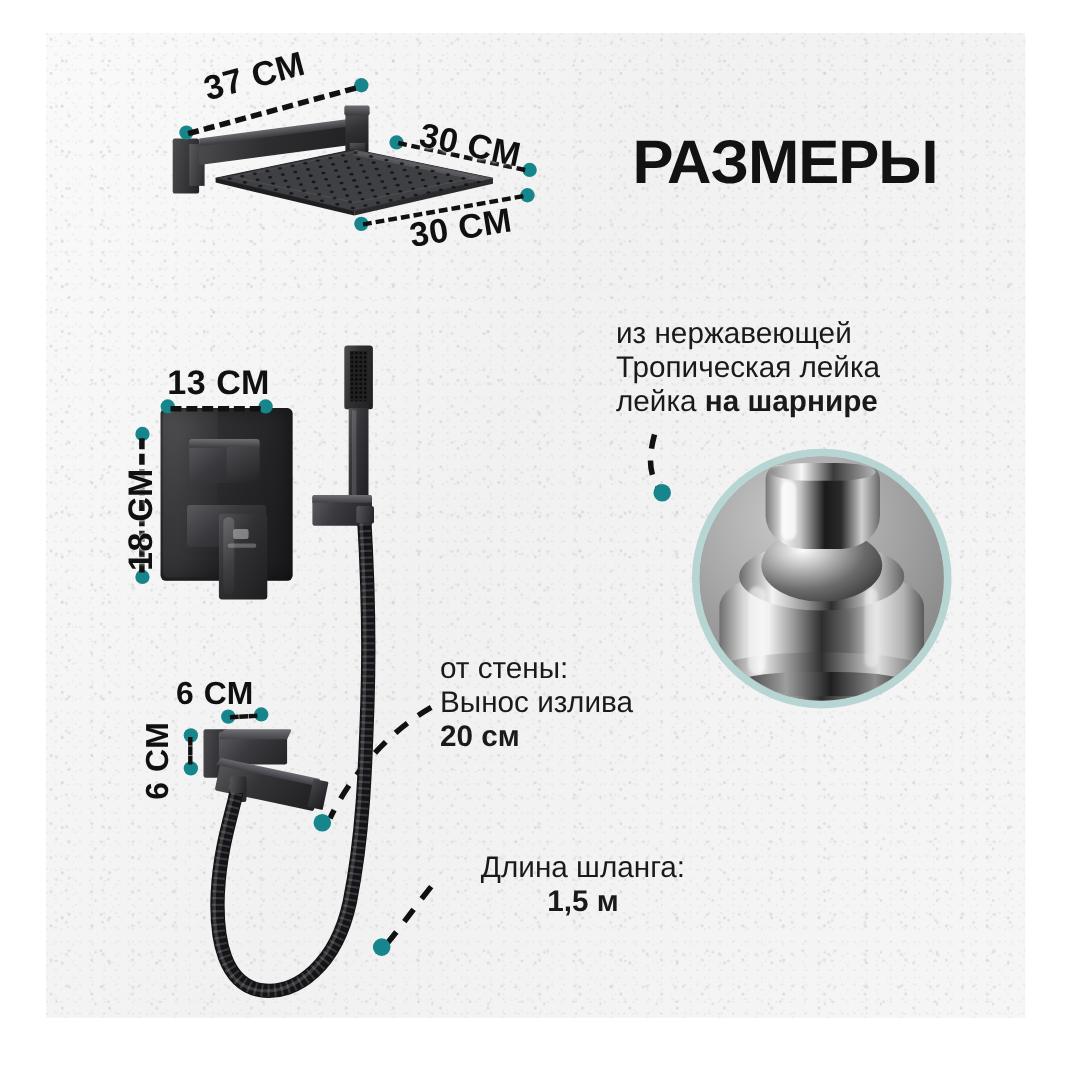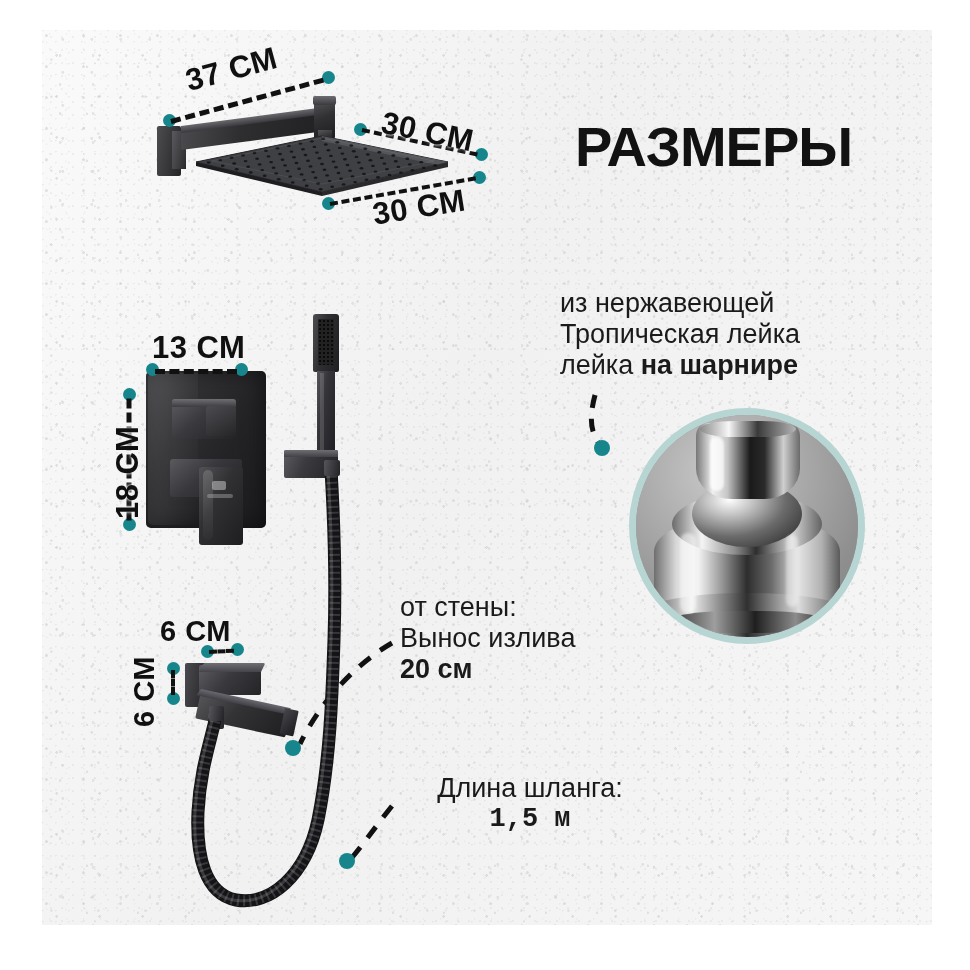--- a/index.html
+++ b/index.html
@@ -85,21 +85,21 @@
   </div>
 
   <div class="abs body-txt" style="left:400px;top:592px;width:250px;">
     <div>от стены:</div>
     <div>Вынос излива</div>
     <div style="font-weight:bold;">20 см</div>
   </div>
 
   <div class="abs body-txt" style="left:400px;top:773px;width:260px;text-align:center;">
     <div>Длина шланга:</div>
-    <div style="font-weight:bold;font-family:Liberation Mono, monospace;">1,5 м</div>
+    <div style="font-weight:bold;">1,5 м</div>
   </div>
 
   <div id="photo" style="left:629px;top:408px;width:222px;height:222px;">
     <div class="chr" style="inset:0;background:radial-gradient(circle at 38% 26%,#c9c9c9,#8f8f8f 70%,#7d7d7d 100%);"></div>
 
     <div class="chr" style="left:18px;top:100px;width:186px;height:122px;
          background:linear-gradient(90deg,#6e6e6e 0%,#d9d9d9 12%,#f2f2f2 24%,#9b9b9b 36%,#2d2d2d 50%,#6a6a6a 63%,#e2e2e2 78%,#b2b2b2 90%,#5a5a5a 100%);
          border-radius:48% 48% 26% 26% / 30% 30% 14% 14%;"></div>
     <div class="chr" style="left:12px;top:178px;width:198px;height:40px;
          background:linear-gradient(90deg,#4a4a4a,#ededed 22%,#303030 50%,#dcdcdc 76%,#4d4d4d);

